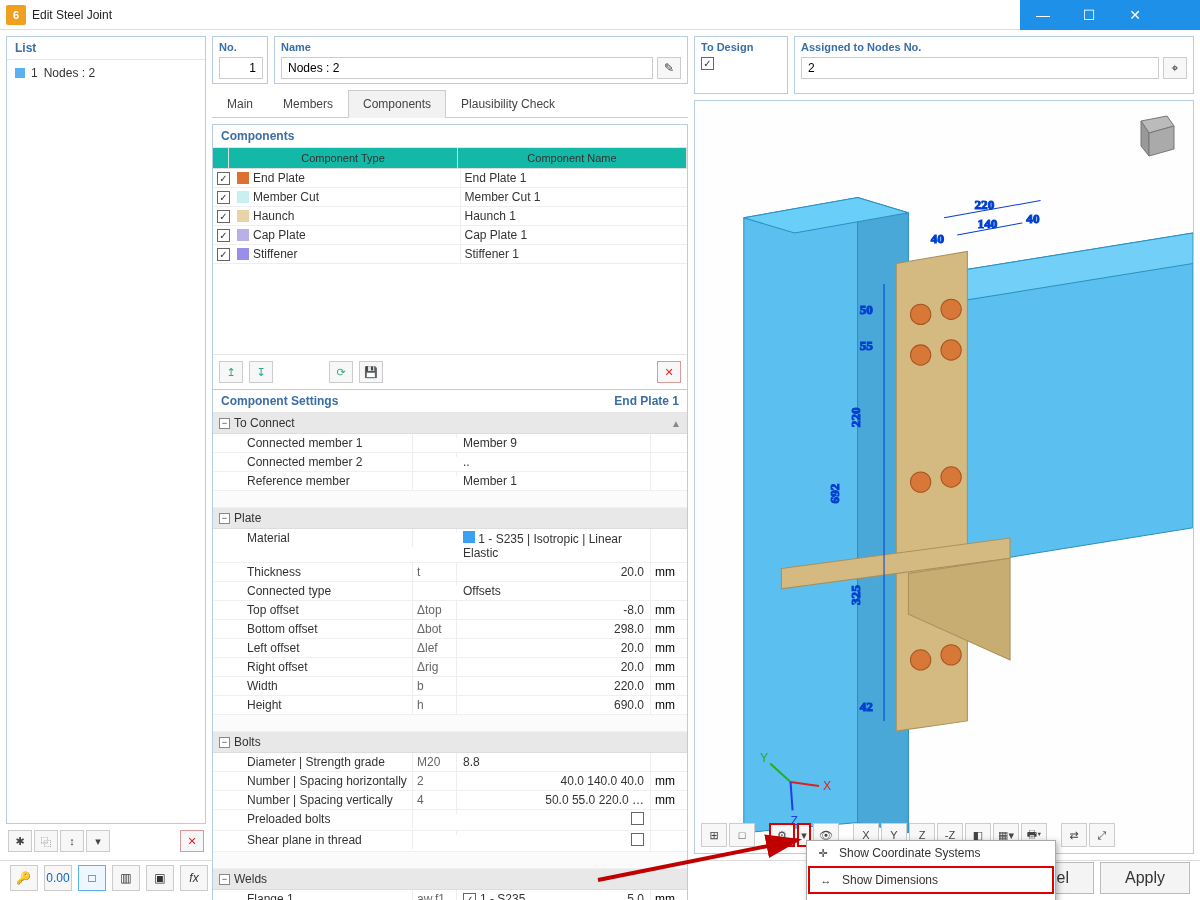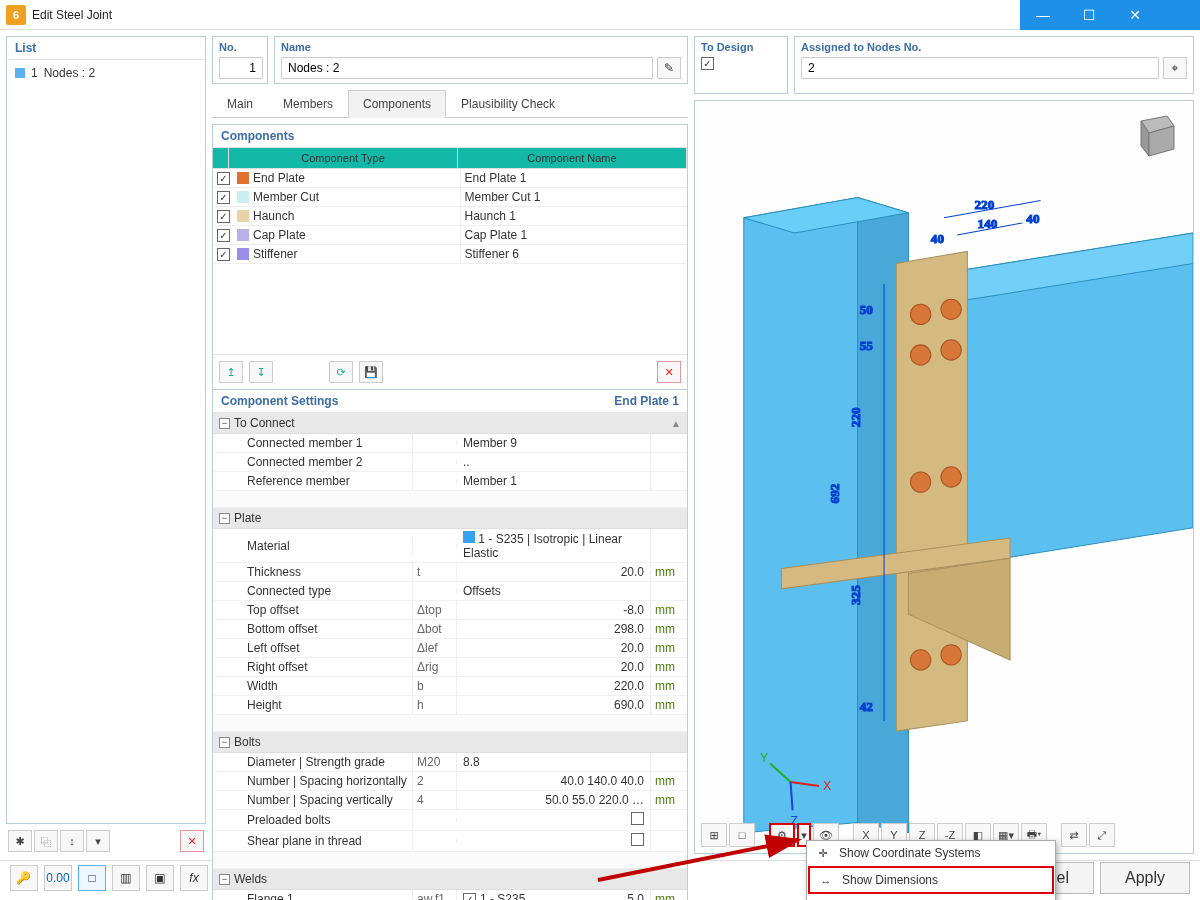--- a/index.html
+++ b/index.html
@@ -46,27 +46,27 @@
 .comp-row .c1{width:20px; padding:2px 4px;} .comp-row .c2{flex:1; padding:2px 4px; display:flex; align-items:center; gap:4px;} .comp-row .c3{flex:1; padding:2px 4px; border-left:1px solid #eee;}
 .chk { width:13px; height:13px; border:1px solid #666; display:inline-flex; align-items:center; justify-content:center; font-size:10px; cursor:pointer; background:#fff;}
 .chk.on::after{content:"✓"; color:#333;}
 .swatch { width:12px; height:12px; display:inline-block;}
 .comp-blank { height:90px; }
 .action-row { display:flex; padding:6px; gap:6px; border-top:1px solid #e5e5e5; align-items:center;}
 .action-row .spacer{flex:0 0 44px;}
 .settings { flex:1; overflow:auto; border-top: 1px solid #b8cde0; }
 .prop-group-h { background:#e8e8e8; padding:3px 6px; border-bottom:1px solid #ddd; display:flex; align-items:center; gap:4px;}
 .tree-tgl{width:11px;height:11px;border:1px solid #888;display:inline-flex;align-items:center;justify-content:center;font-size:9px;line-height:1;cursor:pointer;background:#fff;}
-.prop-row { display:flex; border-bottom:1px solid #f0f0f0; font-size:12px; min-height:17px; align-items:center;}
+.prop-row { display:flex; border-bottom:1px solid #f0f0f0; font-size:12px; min-height:17px; align-items:flex-start;}
 .prop-row.sep{background:#fbfbfb;}
 .pn { width:200px; padding:2px 4px 2px 34px; border-right:1px solid #eee;}
 .ps { width:44px; padding:2px 4px; color:#666; border-right:1px solid #eee;}
 .pv { flex:1; padding:2px 6px; text-align:right; border-right:1px solid #eee;}
 .pv.l { text-align:left; }
-.pu { width:36px; padding:2px 4px; color:#4d7c0f;}
+.pu { width:36px; padding:2px 4px; color:#000000;}
 .viewer { flex:1; border:1px solid #b8cde0; position:relative; background:#fefefe; overflow:hidden;}
 .viewer svg { width:100%; height:100%; }
 .context-menu { position:absolute; left:806px; top:840px; width:250px; background:#fff; border:1px solid #aaa; box-shadow:2px 2px 6px rgba(0,0,0,0.3); z-index:100;}
 .cm-item { display:flex; align-items:center; padding:4px 8px; gap:8px; cursor:pointer; font-size:12px;}
 .cm-item.hl { border:2px solid #d00; margin:1px;}
 .cm-icon{width:16px;height:16px;display:flex;align-items:center;justify-content:center;font-size:11px;}
 .view-toolbar { position:absolute; bottom:6px; left:6px; right:6px; display:flex; gap:2px; align-items:center; }
 .view-toolbar .toolbtn{width:26px;height:24px;}
 .view-toolbar .toolbtn.hl{border:2px solid #d00;}
 .view-toolbar .gap{width:10px;}
@@ -178,21 +178,21 @@
                 <span>Cap Plate</span>
               </div>
   <div class="c3">Cap Plate 1</div>
             </div>
             <div class="comp-row">
               <div class="c1"><span class="chk on"></span></div>
   <div class="c2">
                 <span class="swatch" style="background:#9890e8"></span>
                 <span>Stiffener</span>
               </div>
-  <div class="c3">Stiffener 6</div>
+  <div class="c3">Stiffener 1</div>
             </div>
           </div>
         <div class="comp-blank"></div>
         <div class="action-row">
           <div class="toolbtn" style="color:#2a8">↥</div>
           <div class="toolbtn" style="color:#2a8">↧</div>
           <div class="spacer"></div>
           <div class="toolbtn" style="color:#2a8">⟳</div>
           <div class="toolbtn" style="color:#2a8">💾</div>
           <div style="flex:1"></div>

